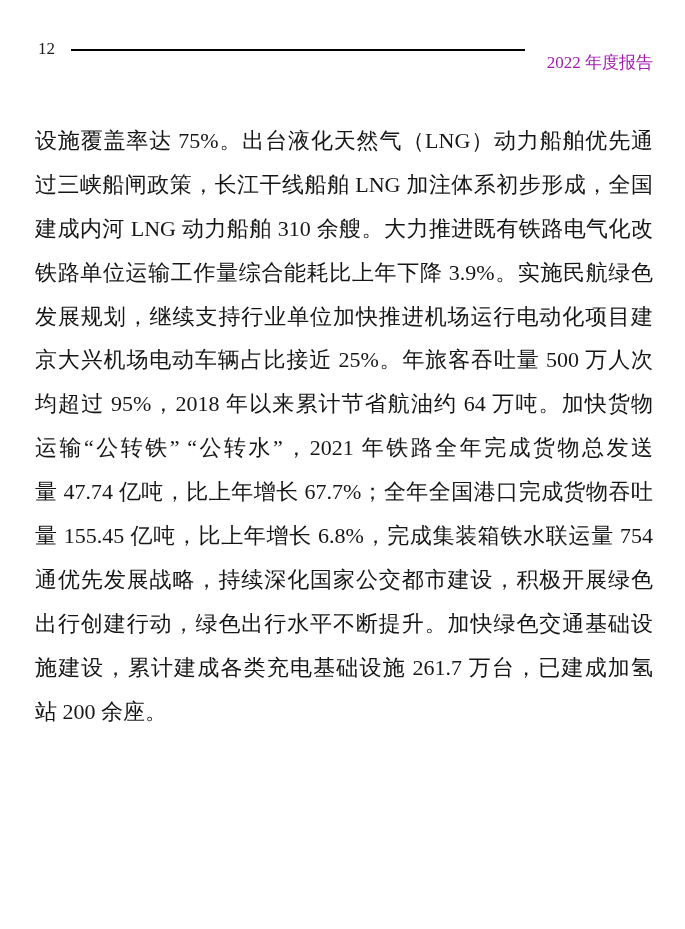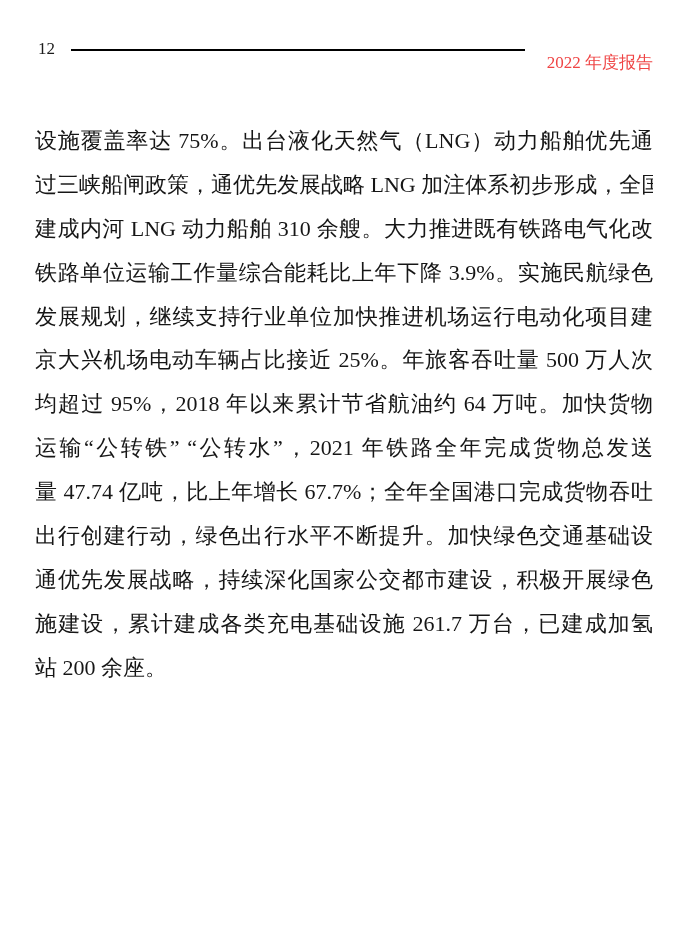--- a/index.html
+++ b/index.html
@@ -36,21 +36,21 @@
     flex: 1 1 auto;
     height: 0;
     border-top: 2.5px solid #000000;
     margin-left: 16px;
     margin-right: 22px;
     margin-top: 2px;
   }
   .report-title {
     font-size: 17px;
     line-height: 22px;
-    color: #ef4444;
+    color: #a21caf;
     flex: 0 0 auto;
     white-space: nowrap;
     margin-top: 28px;
   }
   
   .body-text {
     position: absolute;
     top: 119px;
     left: 35px;
     width: 618px;
@@ -76,27 +76,28 @@
 <div class="page">
 
   <div class="page-header">
     <span class="page-number">12</span>
     <div class="header-rule"></div>
     <span class="report-title">2022 年度报告</span>
   </div>
 
   <div class="body-text">
       <div class="text-line">设施覆盖率达 75%。出台液化天然气（LNG）动力船舶优先通</div>
-      <div class="text-line">过三峡船闸政策，通优先发展战略 LNG 加注体系初步形成，全国</div>
+      <div class="text-line">过三峡船闸政策，长江干线船舶 LNG 加注体系初步形成，全国</div>
       <div class="text-line">建成内河 LNG 动力船舶 310 余艘。大力推进既有铁路电气化改</div>
       <div class="text-line">铁路单位运输工作量综合能耗比上年下降 3.9%。实施民航绿色</div>
       <div class="text-line">发展规划，继续支持行业单位加快推进机场运行电动化项目建</div>
       <div class="text-line">京大兴机场电动车辆占比接近 25%。年旅客吞吐量 500 万人次</div>
       <div class="text-line">均超过 95%，2018 年以来累计节省航油约 64 万吨。加快货物</div>
       <div class="text-line">运输“公转铁” “公转水”，2021 年铁路全年完成货物总发送</div>
       <div class="text-line">量 47.74 亿吨，比上年增长 67.7%；全年全国港口完成货物吞吐</div>
+      <div class="text-line">量 155.45 亿吨，比上年增长 6.8%，完成集装箱铁水联运量 754</div>
+      <div class="text-line">通优先发展战略，持续深化国家公交都市建设，积极开展绿色</div>
       <div class="text-line">出行创建行动，绿色出行水平不断提升。加快绿色交通基础设</div>
-      <div class="text-line">通优先发展战略，持续深化国家公交都市建设，积极开展绿色</div>
       <div class="text-line">施建设，累计建成各类充电基础设施 261.7 万台，已建成加氢</div>
       <div class="text-line">站 200 余座。</div>
     </div>
 
 </div>
 
 </body></html>

